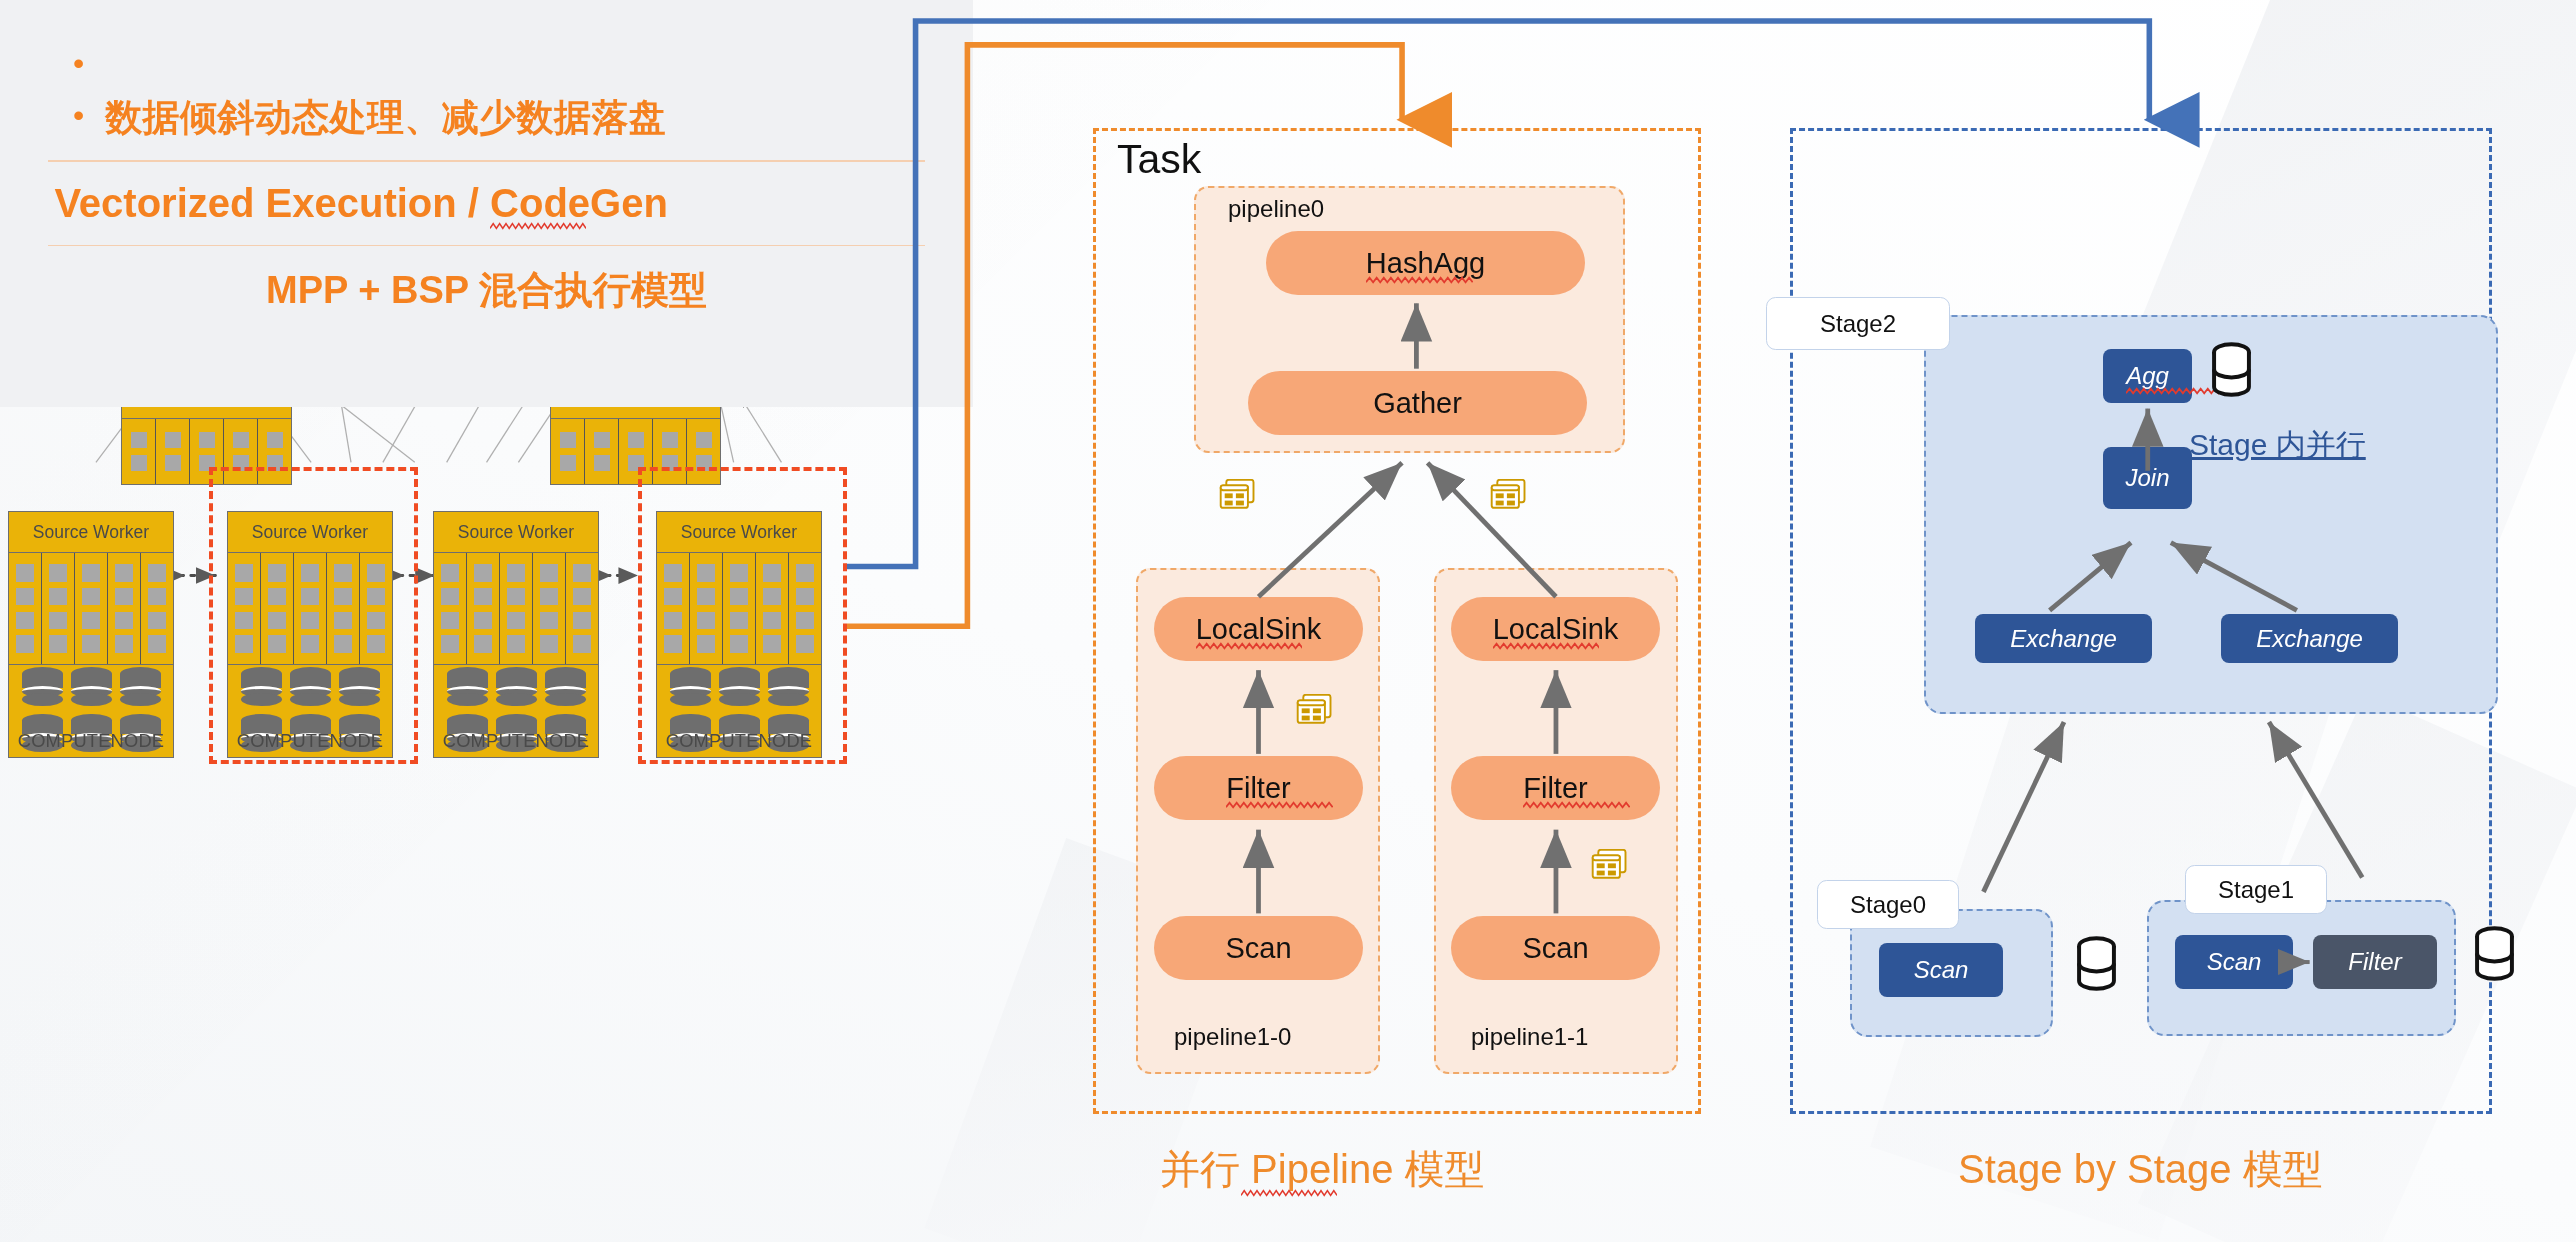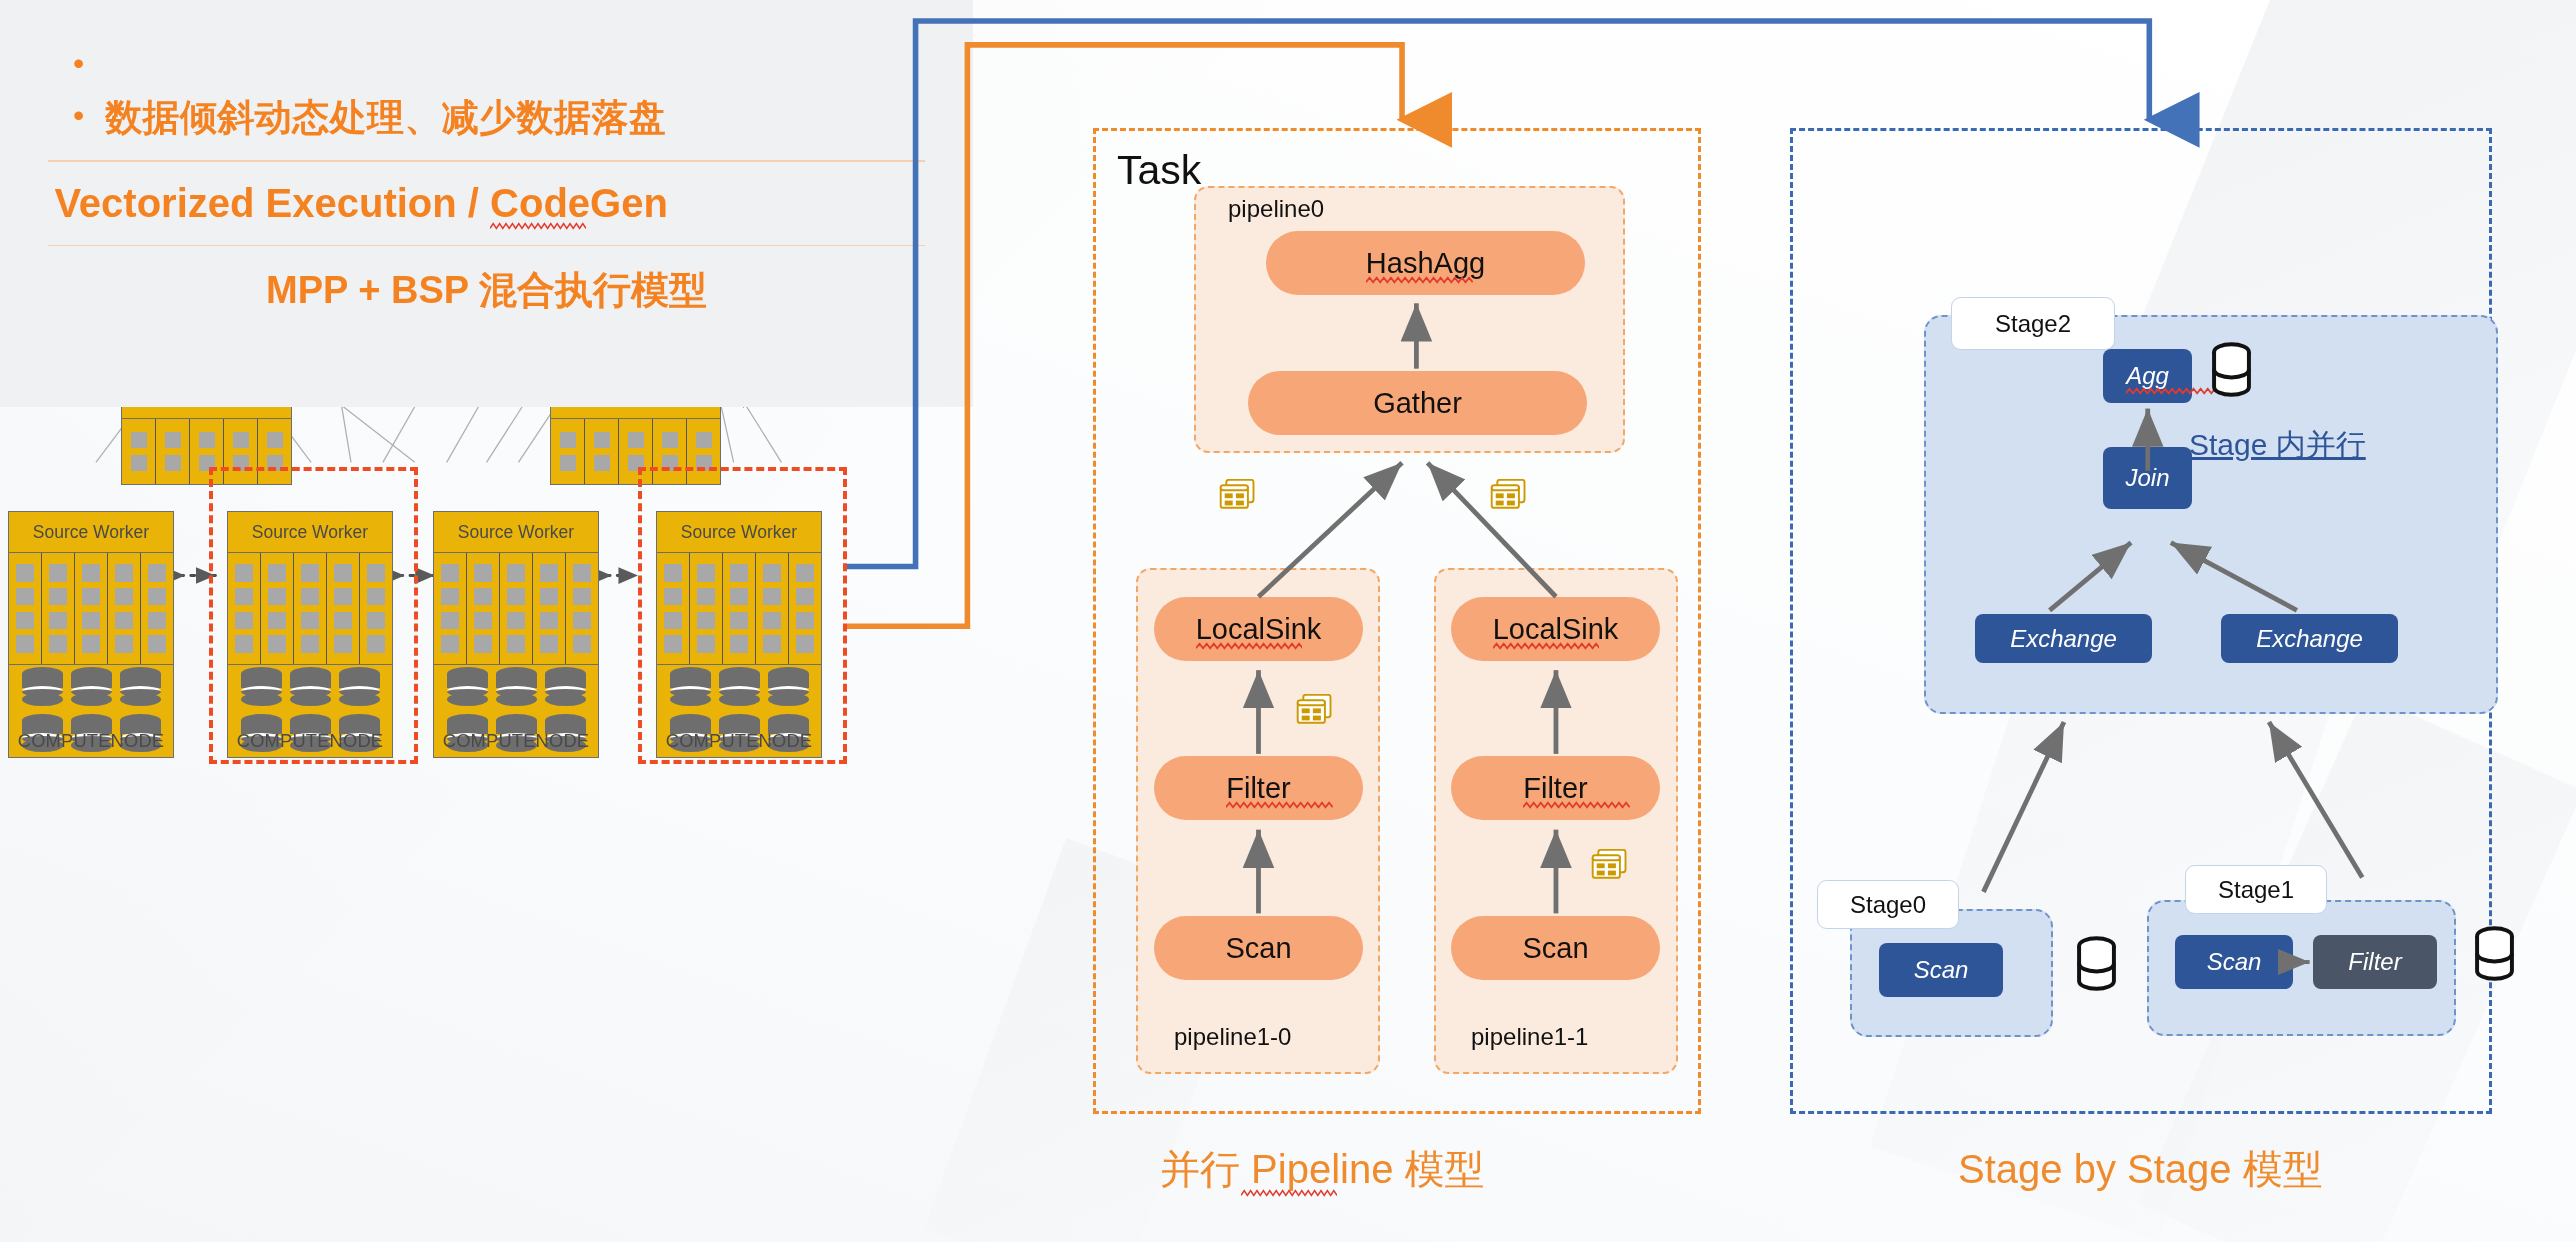--- a/index.html
+++ b/index.html
@@ -52,21 +52,21 @@
   .bullet-dot { color:#f58220; font-size:32px; line-height:41px; }
   .bullet-text { color:#f58220; font-weight:bold; font-size:37px; line-height:46px; letter-spacing:0.4px;}
   .hrule { height:1.6px; background:#f5cfb0; margin:19px 8px; }
   .mid-line { color:#f58220; font-weight:bold; font-size:40px; text-align:left; padding-left:14.4px; }
   .mid-line .sq { position:relative; display:inline-block; }
   .bot-line { color:#f58220; font-weight:bold; font-size:38px; text-align:center; margin-top:0;}
   .squiggle { position:absolute; left:0; right:0; bottom:-4.8px; height:8px; }
 
   
   #taskpanel { left:1093px; top:128px; width:608px; height:986px; border:3.2px dashed #ef8b2c; }
-  #tasktitle { position:absolute; left:1117px; top:147px; font-size:41px; color:#111; }
+  #tasktitle { position:absolute; left:1117px; top:136px; font-size:41px; color:#111; }
   .pipe-box { position:absolute; border:2.4px dashed #f0a868; background:#fbeade; border-radius:14.4px; }
   .pipe-label { position:absolute; font-size:24px; color:#111; }
   .op { position:absolute; background:#f7a777; border-radius:35px; display:flex;
         align-items:center; justify-content:center; color:#111; font-size:29px; }
   .op .sq { position:relative; }
   .grid-icon { position:absolute; width:37px; height:32px; }
 
   
   #stagepanel { left:1790px; top:128px; width:702px; height:986px; border:3.2px dashed #3b6ab4; }
   .stage-area { position:absolute; background:#d3e0f2; border:2.4px dashed #6f93c9; border-radius:17.5px; }
@@ -678,21 +678,21 @@
     <span>并行 Pipeline 模型</span>
     <svg class="squiggle" style="left:25%;right:25%;bottom:0;" height="8" preserveAspectRatio="none" viewBox="0 0 120 10">
         <path d="M0,8 L4,2 L8,8 L12,2 L16,8 L20,2 L24,8 L28,2 L32,8 L36,2 L40,8 L44,2 L48,8 L52,2 L56,8 L60,2 L64,8 L68,2 L72,8 L76,2 L80,8 L84,2 L88,8 L92,2 L96,8 L100,2 L104,8 L108,2 L112,8 L116,2 L120,8" stroke="#e23b2e" stroke-width="2" fill="none"></path>
       </svg>
   </span>
 </div>
 
 <div class="abs" id="stagepanel"></div>
 
 <div class="stage-area" style="left:1924px;top:315px;width:574px;height:399px;"></div>
-<div class="stage-tag" style="left:1951px;top:297px;width:164px;height:53px;">Stage2</div>
+<div class="stage-tag" style="left:1766px;top:297px;width:184px;height:53px;">Stage2</div>
 
 <div class="bop" style="left:2103px;top:349px;width:89px;height:54px;">
   <span class="sq" style="position:relative;">
     <span>Agg</span>
     <svg class="squiggle" height="7.2" preserveAspectRatio="none" viewBox="0 0 120 9">
         <path d="M0,7 L4,2 L8,7 L12,2 L16,7 L20,2 L24,7 L28,2 L32,7 L36,2 L40,7 L44,2 L48,7 L52,2 L56,7 L60,2 L64,7 L68,2 L72,7 L76,2 L80,7 L84,2 L88,7 L92,2 L96,7 L100,2 L104,7 L108,2 L112,7 L116,2 L120,7" stroke="#e23b2e" stroke-width="2" fill="none"></path>
       </svg>
   </span>
 </div>
 <svg class="dbicon" style="left:2209px;top:341px;" viewBox="0 0 56 72">

